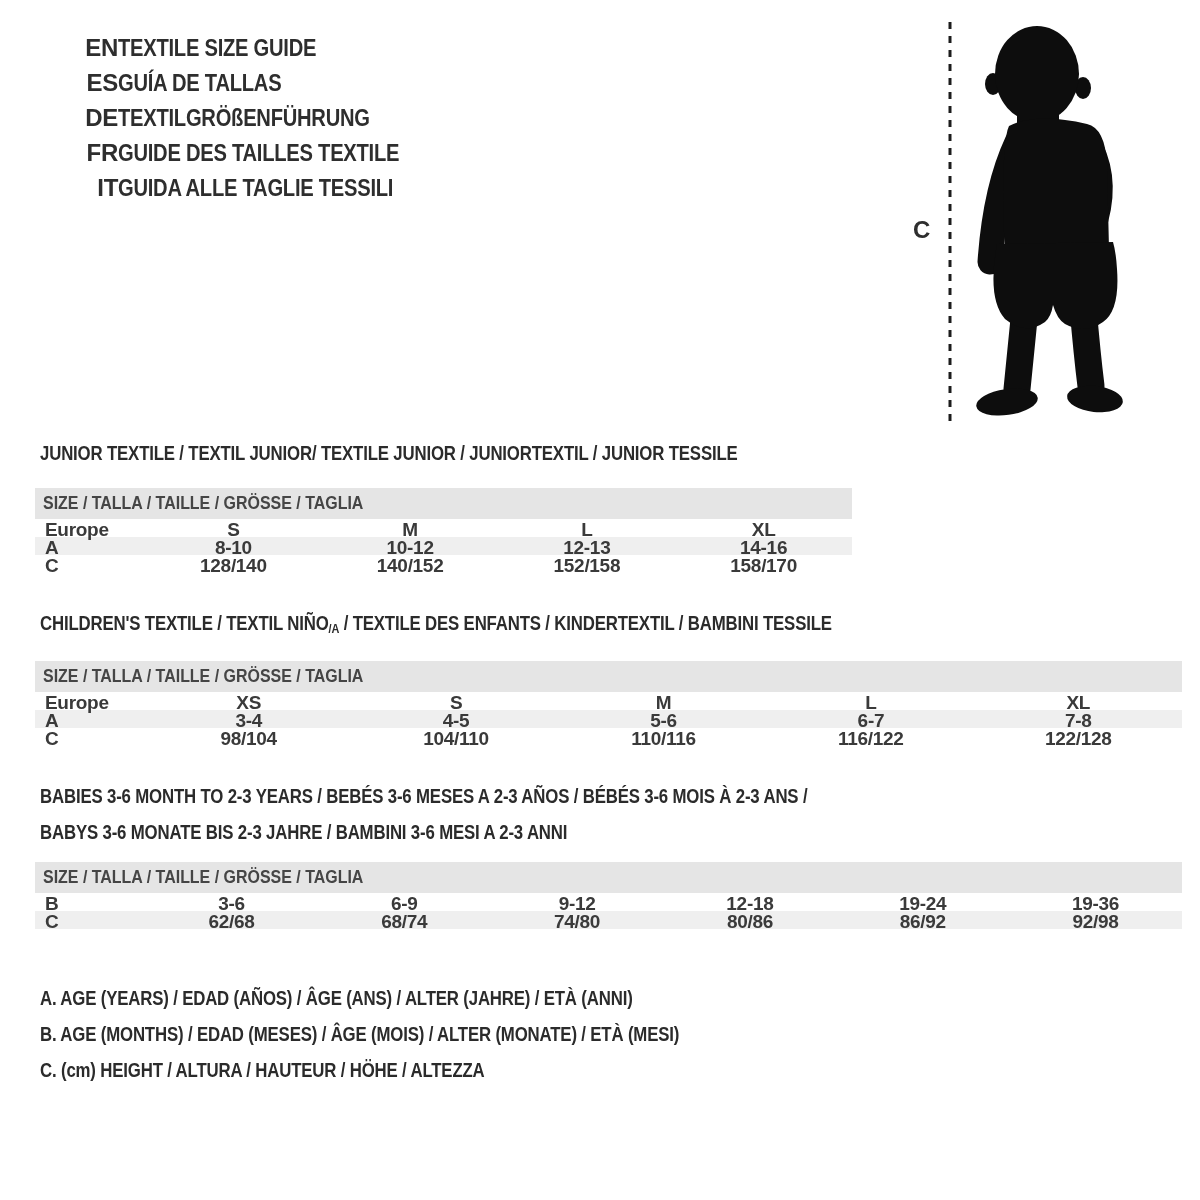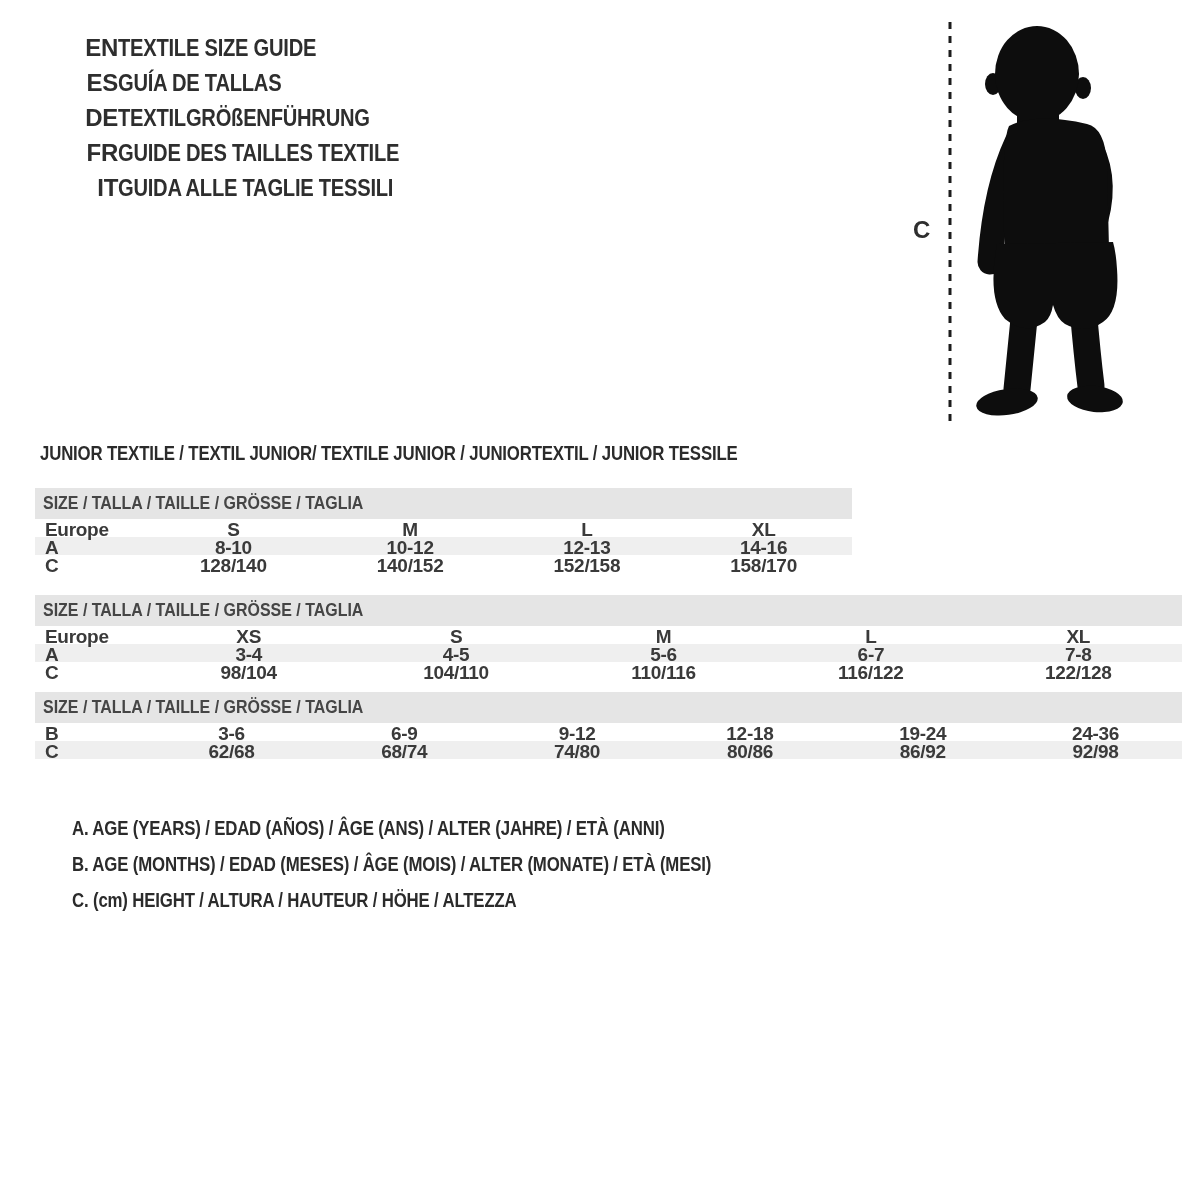--- a/index.html
+++ b/index.html
@@ -39,21 +39,21 @@
   .trow{display:grid;height:18px;align-items:center;}
   .cols4{grid-template-columns:110px repeat(4,1fr);}
   .cols5{grid-template-columns:110px repeat(5,1fr);}
   .cols6{grid-template-columns:110px repeat(6,1fr);}
   .trow .lbl{padding-left:10px;text-align:left;}
   .trow .val{text-align:center;}
   .alt{background:#efefef;}
 
   
   .legend{margin:51px 0 0 40px;}
-  .legend-line{font-size:20px;line-height:36px;letter-spacing:-0.2px;color:#2b2b2b;margin-left:32px;}
+  .legend-line{font-size:20px;line-height:36px;letter-spacing:-0.2px;color:#2b2b2b;}
 </style>
 </head>
 <body>
 
 <div class="page">
 
   <div class="top">
     <div class="languages">
       <div class="lang-row">
         <span class="lang-code">EN</span>
@@ -125,20 +125,25 @@
         <span class="lbl">C</span>
         <span class="val">128/140</span>
         <span class="val">140/152</span>
         <span class="val">152/158</span>
         <span class="val">158/170</span>
       </div>
     </div>
   </section>
 
   <section>
+    <h2 class="h-children">
+      <span class="sq">
+        <span>CHILDREN'S TEXTILE / TEXTIL NIÑO</span><span class="sub">/A</span><span> / TEXTILE DES ENFANTS / KINDERTEXTIL / BAMBINI TESSILE</span>
+      </span>
+    </h2>
     <div class="size-bar w1147"><span class="sq">SIZE / TALLA / TAILLE / GRÖSSE / TAGLIA</span></div>
     <div class="tbl w1147">
       <div class="trow cols5">
         <span class="lbl">Europe</span>
         <span class="val">XS</span>
         <span class="val">S</span>
         <span class="val">M</span>
         <span class="val">L</span>
         <span class="val">XL</span>
       </div>
@@ -155,30 +160,34 @@
         <span class="val">98/104</span>
         <span class="val">104/110</span>
         <span class="val">110/116</span>
         <span class="val">116/122</span>
         <span class="val">122/128</span>
       </div>
     </div>
   </section>
 
   <section>
+    <h2 class="h-babies">
+      <span class="sq">BABIES 3-6 MONTH TO 2-3 YEARS / BEBÉS 3-6 MESES A 2-3 AÑOS / BÉBÉS 3-6 MOIS À 2-3 ANS /</span><br>
+      <span class="sq">BABYS 3-6 MONATE BIS 2-3 JAHRE / BAMBINI 3-6 MESI A 2-3 ANNI</span>
+    </h2>
     <div class="size-bar bar-babies w1147"><span class="sq">SIZE / TALLA / TAILLE / GRÖSSE / TAGLIA</span></div>
     <div class="tbl w1147">
       <div class="trow cols6">
         <span class="lbl">B</span>
         <span class="val">3-6</span>
         <span class="val">6-9</span>
         <span class="val">9-12</span>
         <span class="val">12-18</span>
         <span class="val">19-24</span>
-        <span class="val">24-36</span>
+        <span class="val">19-36</span>
       </div>
       <div class="trow cols6 alt">
         <span class="lbl">C</span>
         <span class="val">62/68</span>
         <span class="val">68/74</span>
         <span class="val">74/80</span>
         <span class="val">80/86</span>
         <span class="val">86/92</span>
         <span class="val">92/98</span>
       </div>

